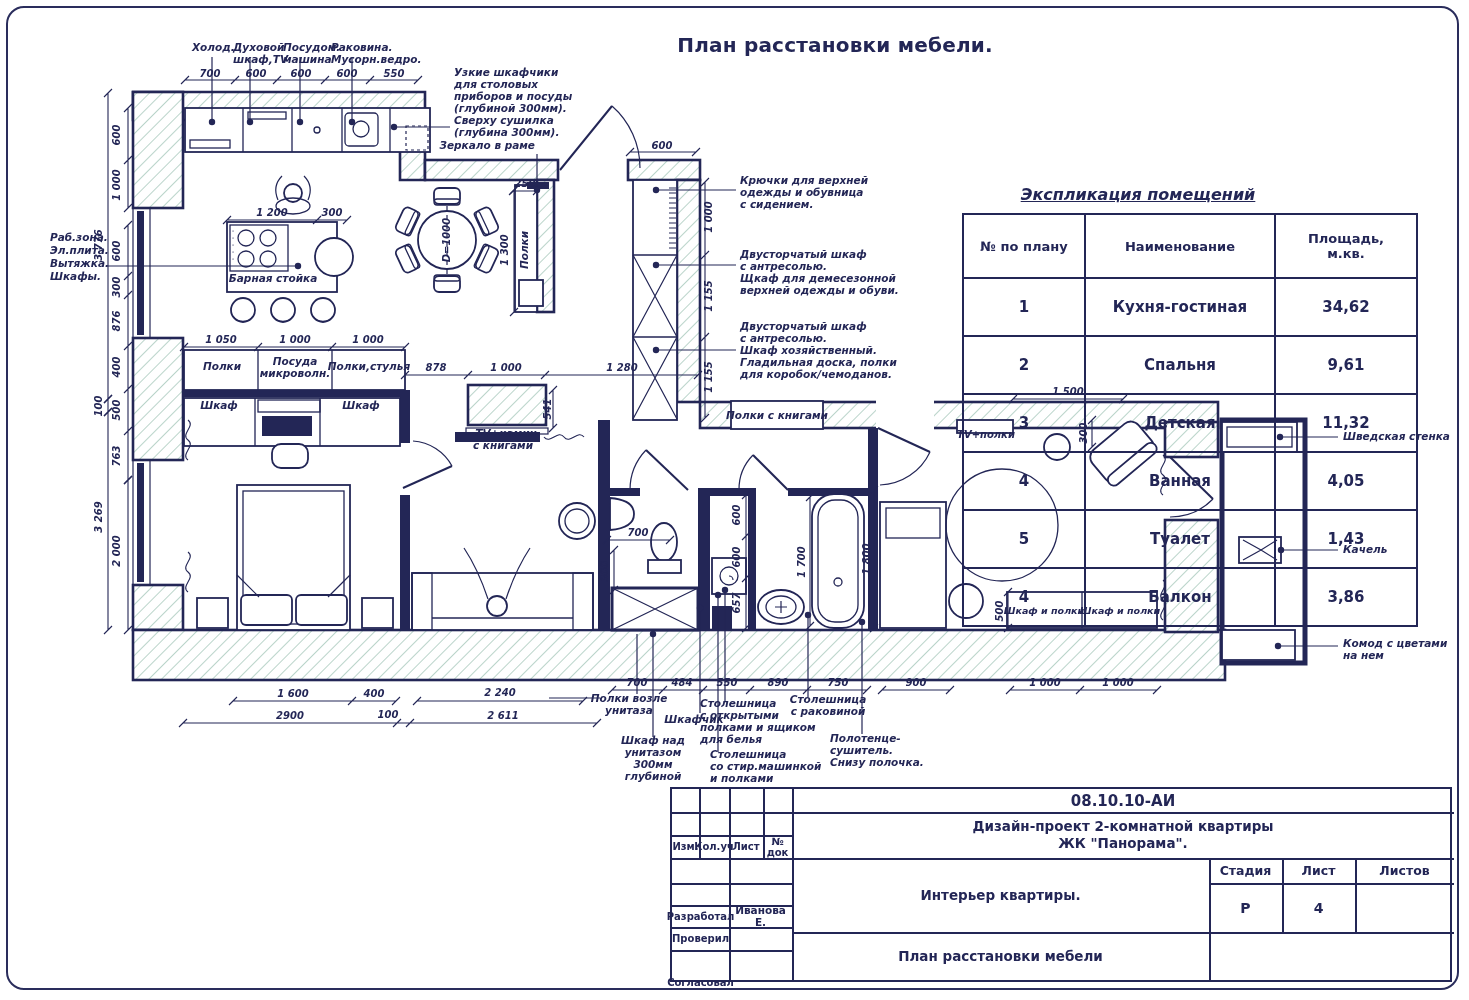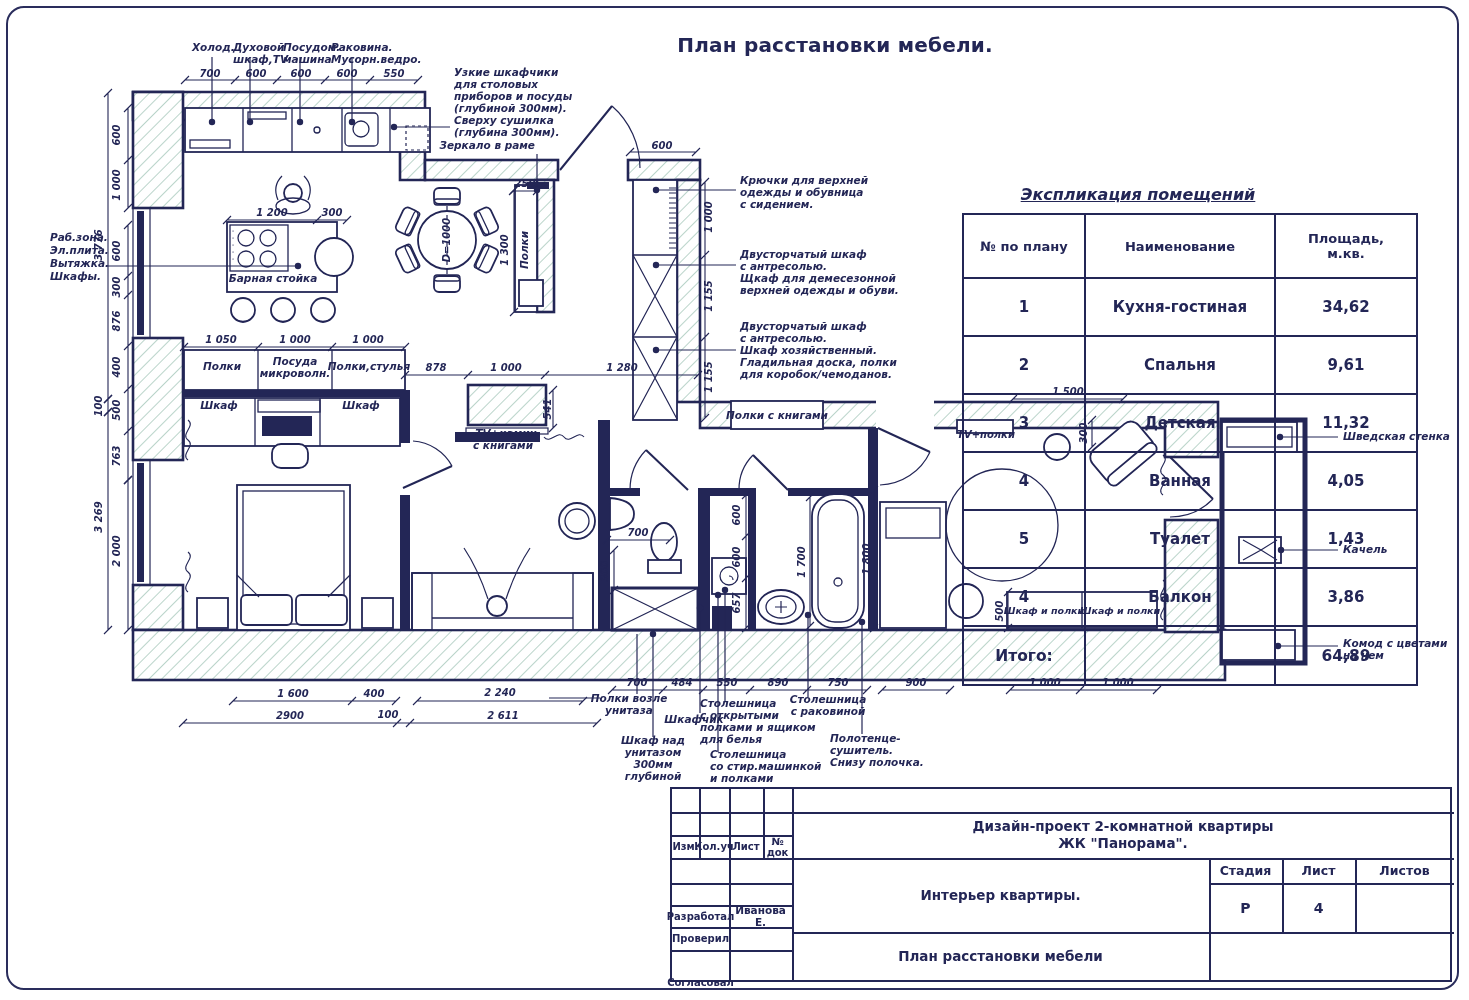--- a/index.html
+++ b/index.html
@@ -494,25 +494,20 @@
       <tr>
         <td class="num">5</td>
         <td class="nam">Туалет</td>
         <td class="area">1,43</td>
       </tr>
       <tr>
         <td class="num">4</td>
         <td class="nam">Балкон</td>
         <td class="area">3,86</td>
       </tr>
-      <tr class="total">
-        <td class="num">Итого:</td>
-        <td class="nam"></td>
-        <td class="area">64,89</td>
-      </tr>
     </tbody>
   </table>
 </div>
 
 <div class="tb">
 
   <div class="vln" style="left:120px;top:0;height:191px;"></div>
   <div class="vln" style="left:537px;top:69px;height:122px;"></div>
   <div class="vln" style="left:610px;top:69px;height:74px;"></div>
   <div class="vln" style="left:683px;top:69px;height:74px;"></div>
@@ -522,20 +517,21 @@
   <div class="hln" style="top:23px;left:0;width:782px;"></div>
   <div class="hln" style="top:46px;left:0;width:120px;"></div>
   <div class="hln" style="top:69px;left:0;width:782px;"></div>
   <div class="hln" style="top:94px;left:537px;width:245px;"></div>
   <div class="hln" style="top:94px;left:0;width:120px;"></div>
   <div class="hln" style="top:116px;left:0;width:120px;"></div>
   <div class="hln" style="top:138px;left:0;width:120px;"></div>
   <div class="hln" style="top:143px;left:120px;width:662px;"></div>
   <div class="hln" style="top:161px;left:0;width:120px;"></div>
 
+  <div class="cell" style="left:120px;top:0;width:662px;height:23px;font-size:15px;">08.10.10-АИ</div>
   <div class="cell" style="left:120px;top:23px;width:662px;height:46px;font-size:13.5px;line-height:17px;flex-direction:column;">
     <span>Дизайн-проект 2-комнатной квартиры</span>
     <span>ЖК "Панорама".</span>
   </div>
   <div class="cell" style="left:0;top:46px;width:27px;height:23px;font-size:10px;">Изм.</div>
   <div class="cell" style="left:27px;top:46px;width:30px;height:23px;font-size:10px;">Кол.уч</div>
   <div class="cell" style="left:57px;top:46px;width:34px;height:23px;font-size:10px;">Лист</div>
   <div class="cell" style="left:91px;top:46px;width:29px;height:23px;font-size:10px;">№ док</div>
   <div class="cell" style="left:120px;top:69px;width:417px;height:74px;font-size:13.5px;border-radius:31px;">Интерьер квартиры.</div>
   <div class="cell" style="left:537px;top:69px;width:73px;height:25px;font-size:12.5px;">Стадия</div>

